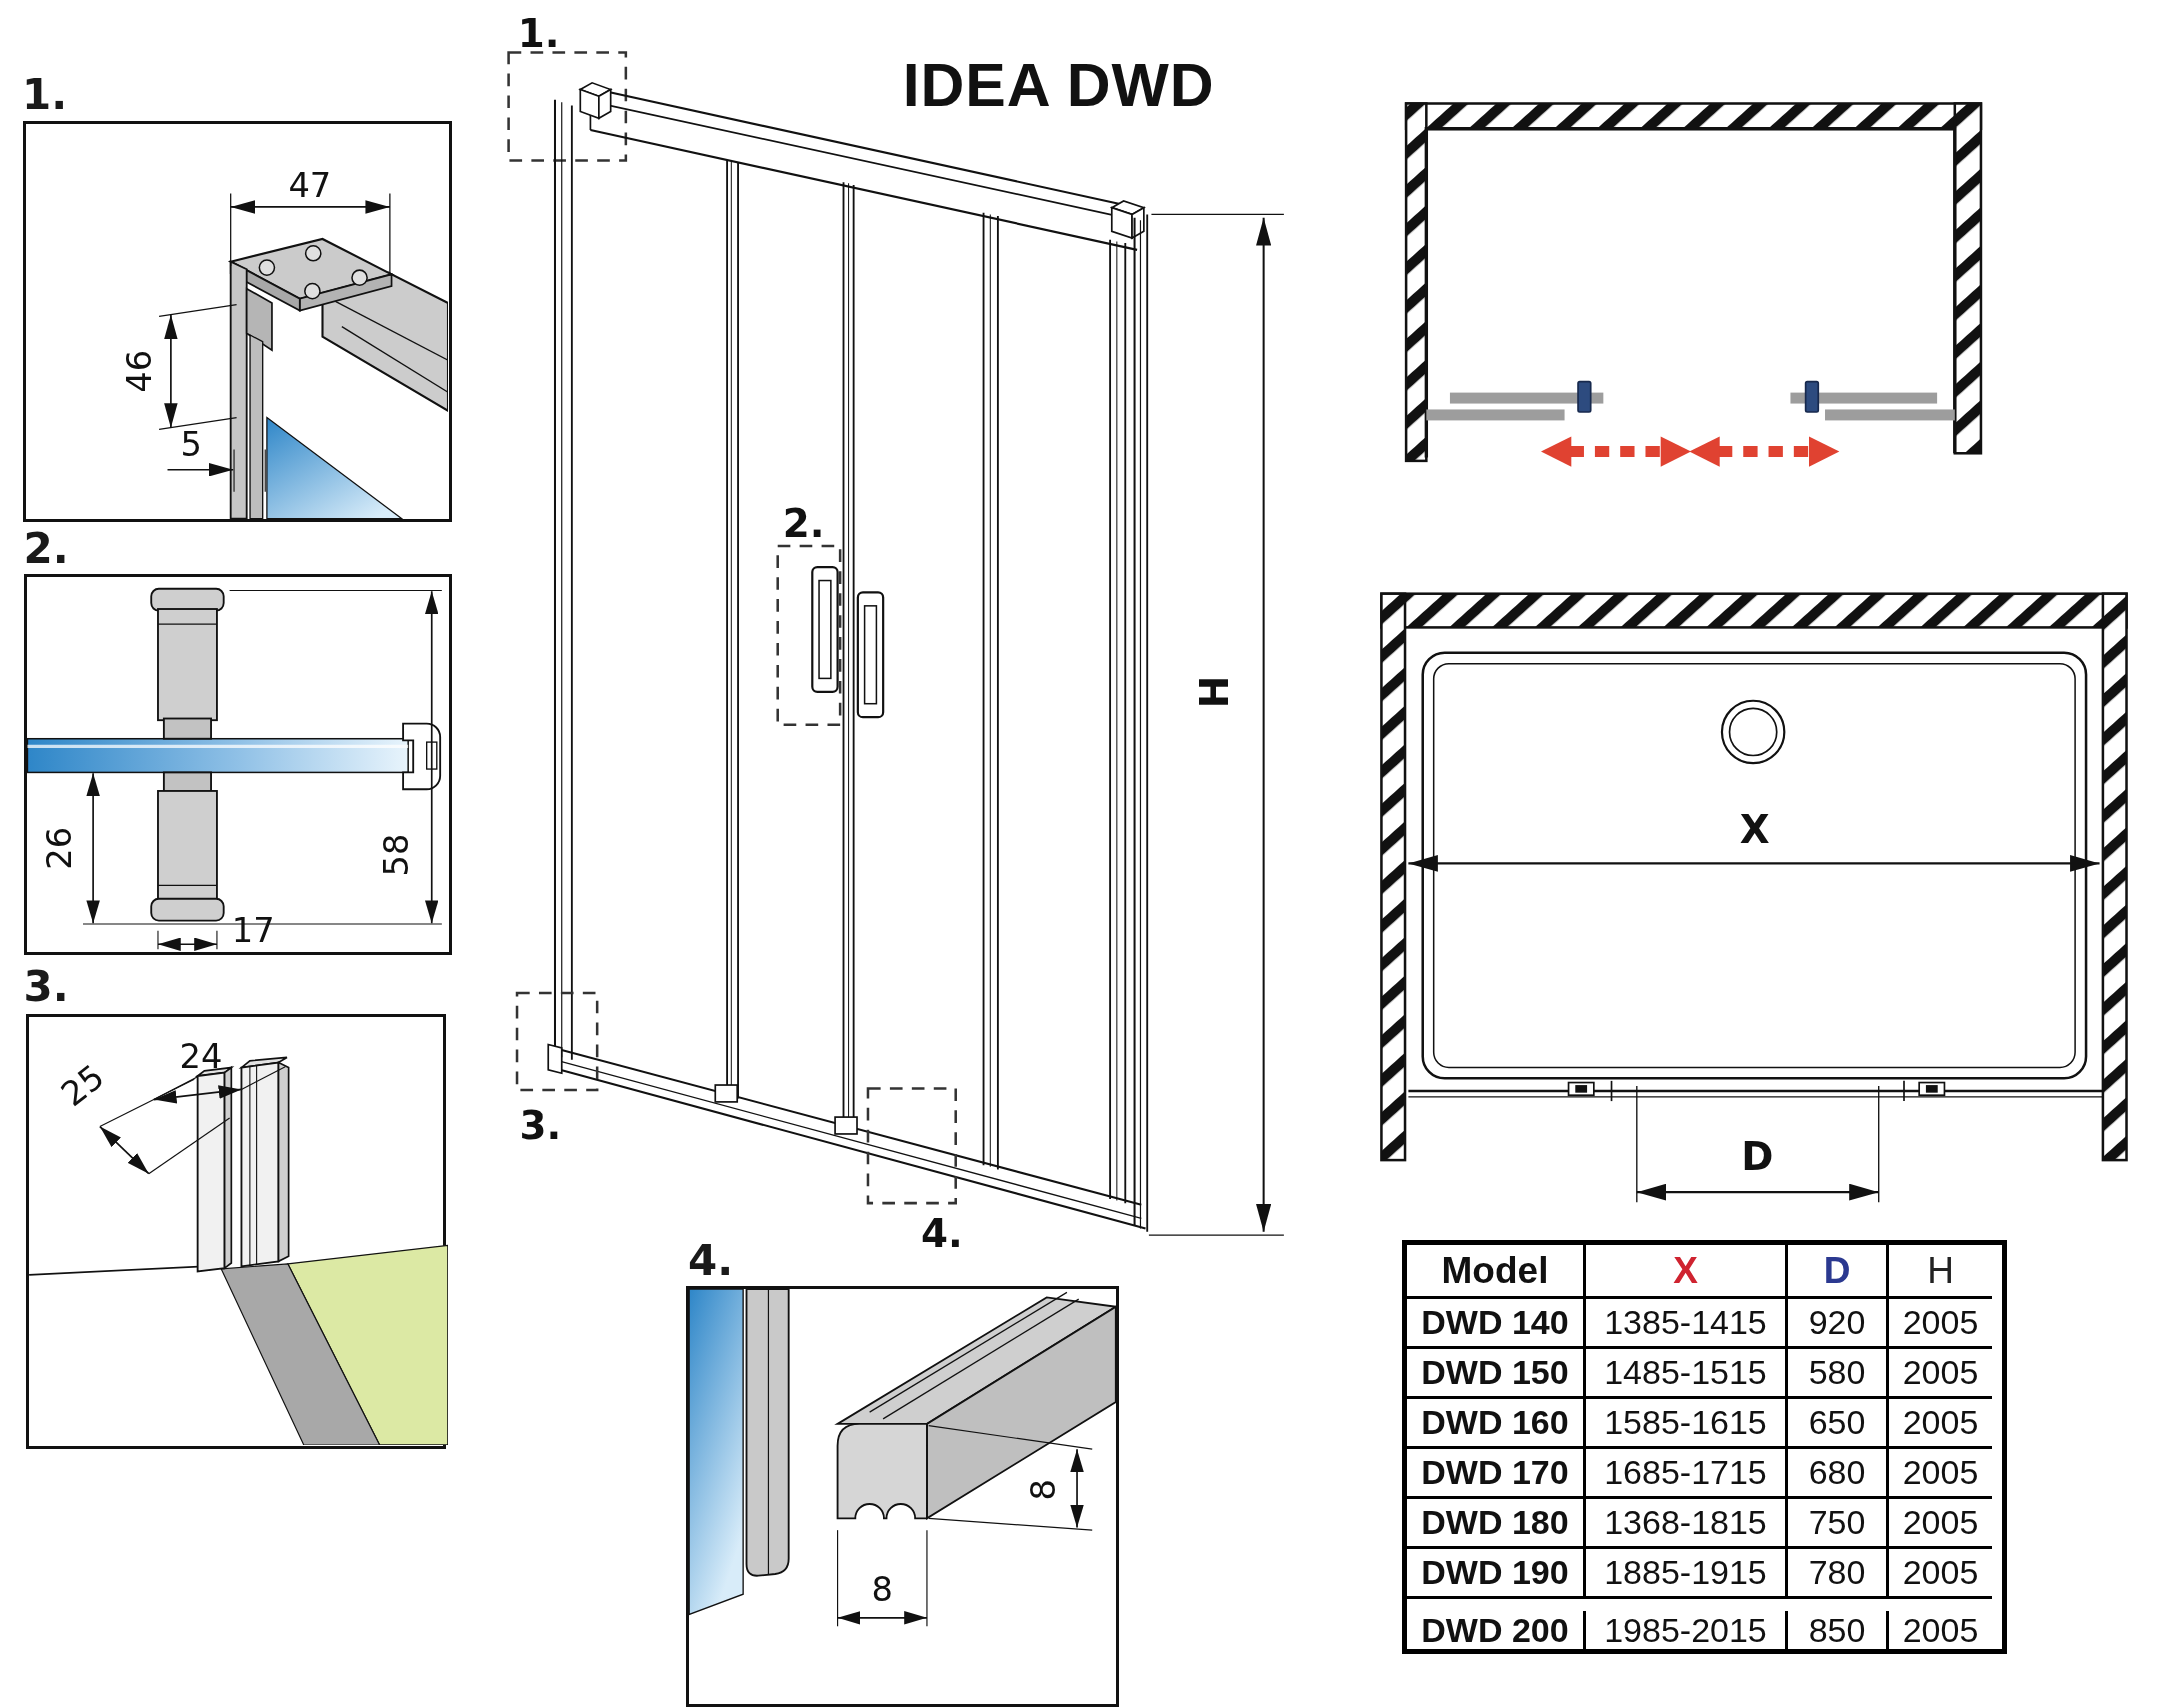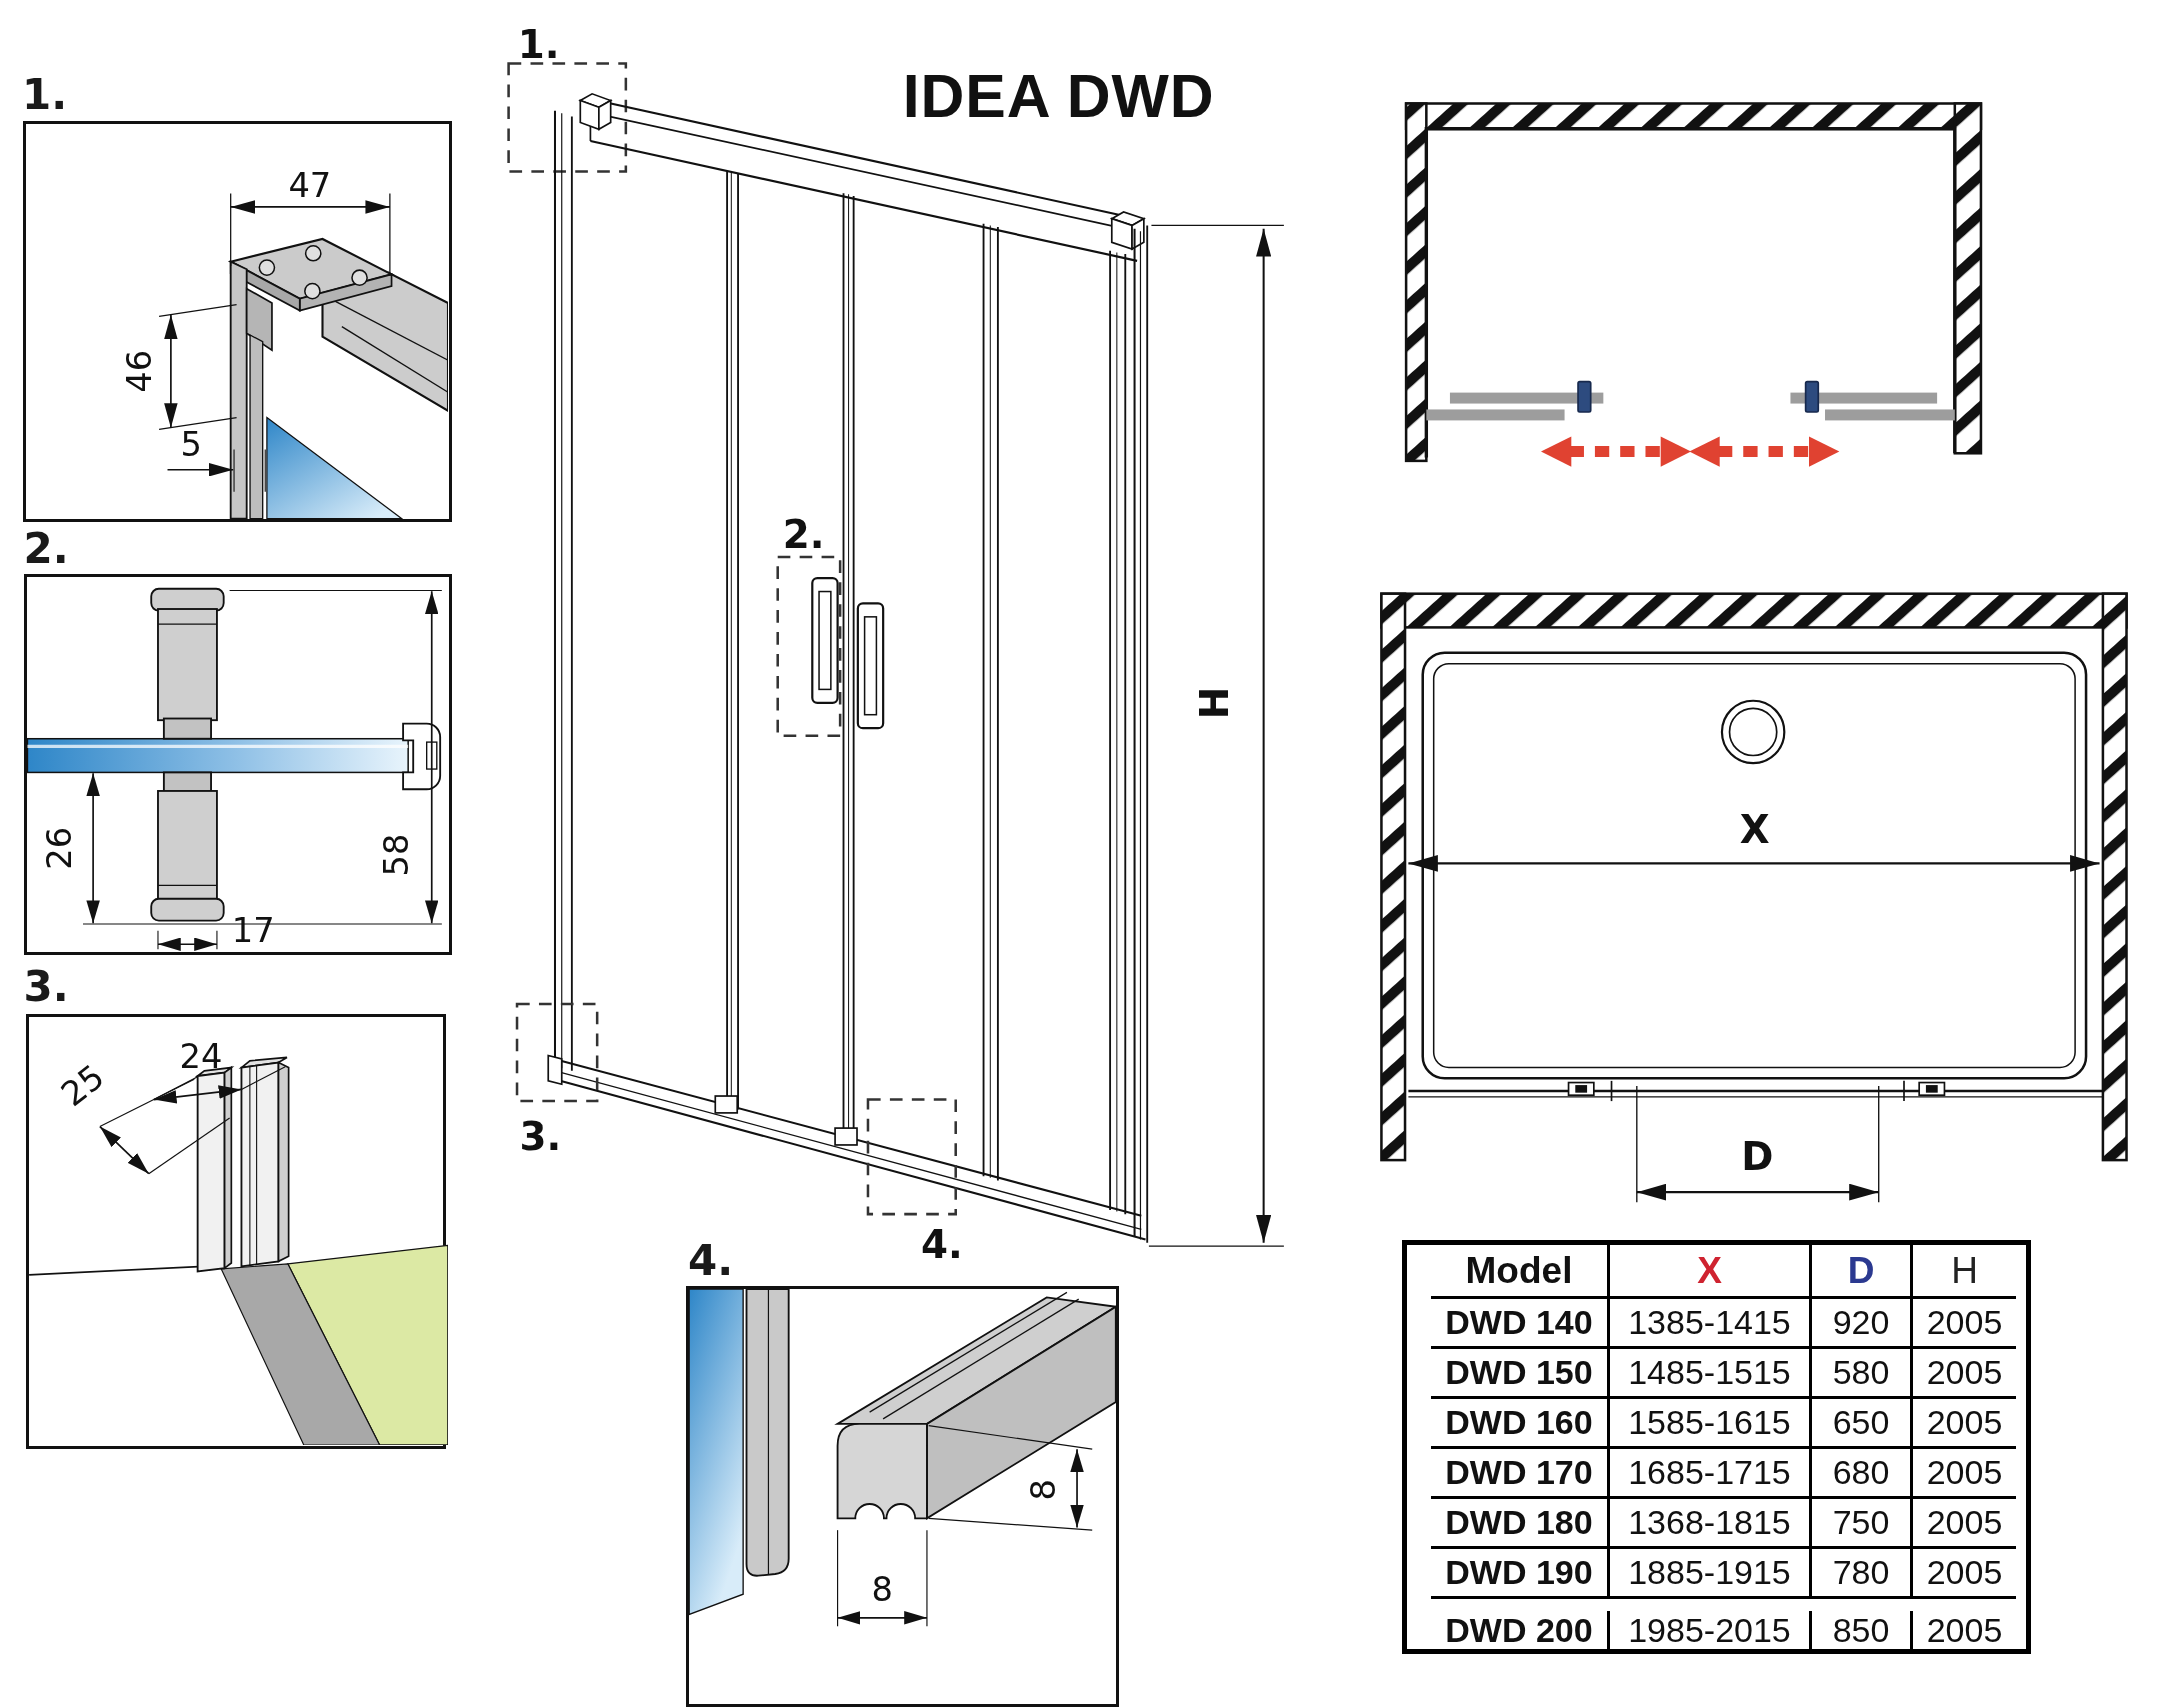--- a/index.html
+++ b/index.html
@@ -20,21 +20,20 @@
   .dim-t{font-size:40px;}
   .callout-t{font-size:46px;font-weight:600;}
   .main-title{font-size:72px;font-weight:800;letter-spacing:1px;font-family:"Liberation Sans",sans-serif;}
   
   .spec-table{
     position:absolute;left:1402px;top:1240px;width:595px;
     border:5px solid #000;background:#fff;display:grid;
     grid-template-columns:179px 202px 101px 103px;
     grid-template-rows:54px repeat(7,50px);
     box-sizing:content-box;
-    padding-left:24px;
   }
   .spec-table .cell{
     border-right:3.4px solid #000;border-bottom:3.4px solid #000;
     display:flex;align-items:center;justify-content:center;
     font-size:34px;background:#fff;
   }
   .spec-table .cell.last-col{border-right:none;}
   .spec-table .cell.last-row{border-bottom:none;margin-top:12px;}
   .spec-table .hdr{font-size:37px;font-weight:700;}
   .spec-table .hdr-x{color:#cf2330;font-weight:600;}
@@ -199,21 +198,21 @@
 
     <g>
       <line x1="84" y1="130" x2="196" y2="74" stroke="#111" stroke-width="1.4"></line>
       <line x1="142" y1="186" x2="238" y2="120" stroke="#111" stroke-width="1.4"></line>
       <line x1="84" y1="130" x2="142" y2="186" stroke="#111" stroke-width="2" marker-start="url(#ar3)" marker-end="url(#ar3)"></line>
       <text class="dim-t" transform="translate(72,92) rotate(-38)" text-anchor="middle">25</text>
     </g>
   </svg>
 </div>
 
-<div class="abs" style="left:506px;top:28px;width:810px;height:1257px;">
+<div class="abs" style="left:506px;top:17px;width:810px;height:1257px;">
   <svg width="810" height="1257" viewBox="0 0 960 1490">
     <defs>
       <marker id="arM" orient="auto-start-reverse" markerUnits="userSpaceOnUse" markerWidth="34" markerHeight="18" refX="33" refY="9">
         <path d="M0,0 L33,9 L0,18 z" fill="#111"></path>
       </marker>
     </defs>
     <text class="main-title" x="655" y="105" text-anchor="middle">IDEA DWD</text>
 
     <text class="callout-t" x="14" y="36">1.</text>
     <rect x="3" y="42" width="139" height="128" fill="none" stroke="#333" stroke-width="3" stroke-dasharray="15 11"></rect>

